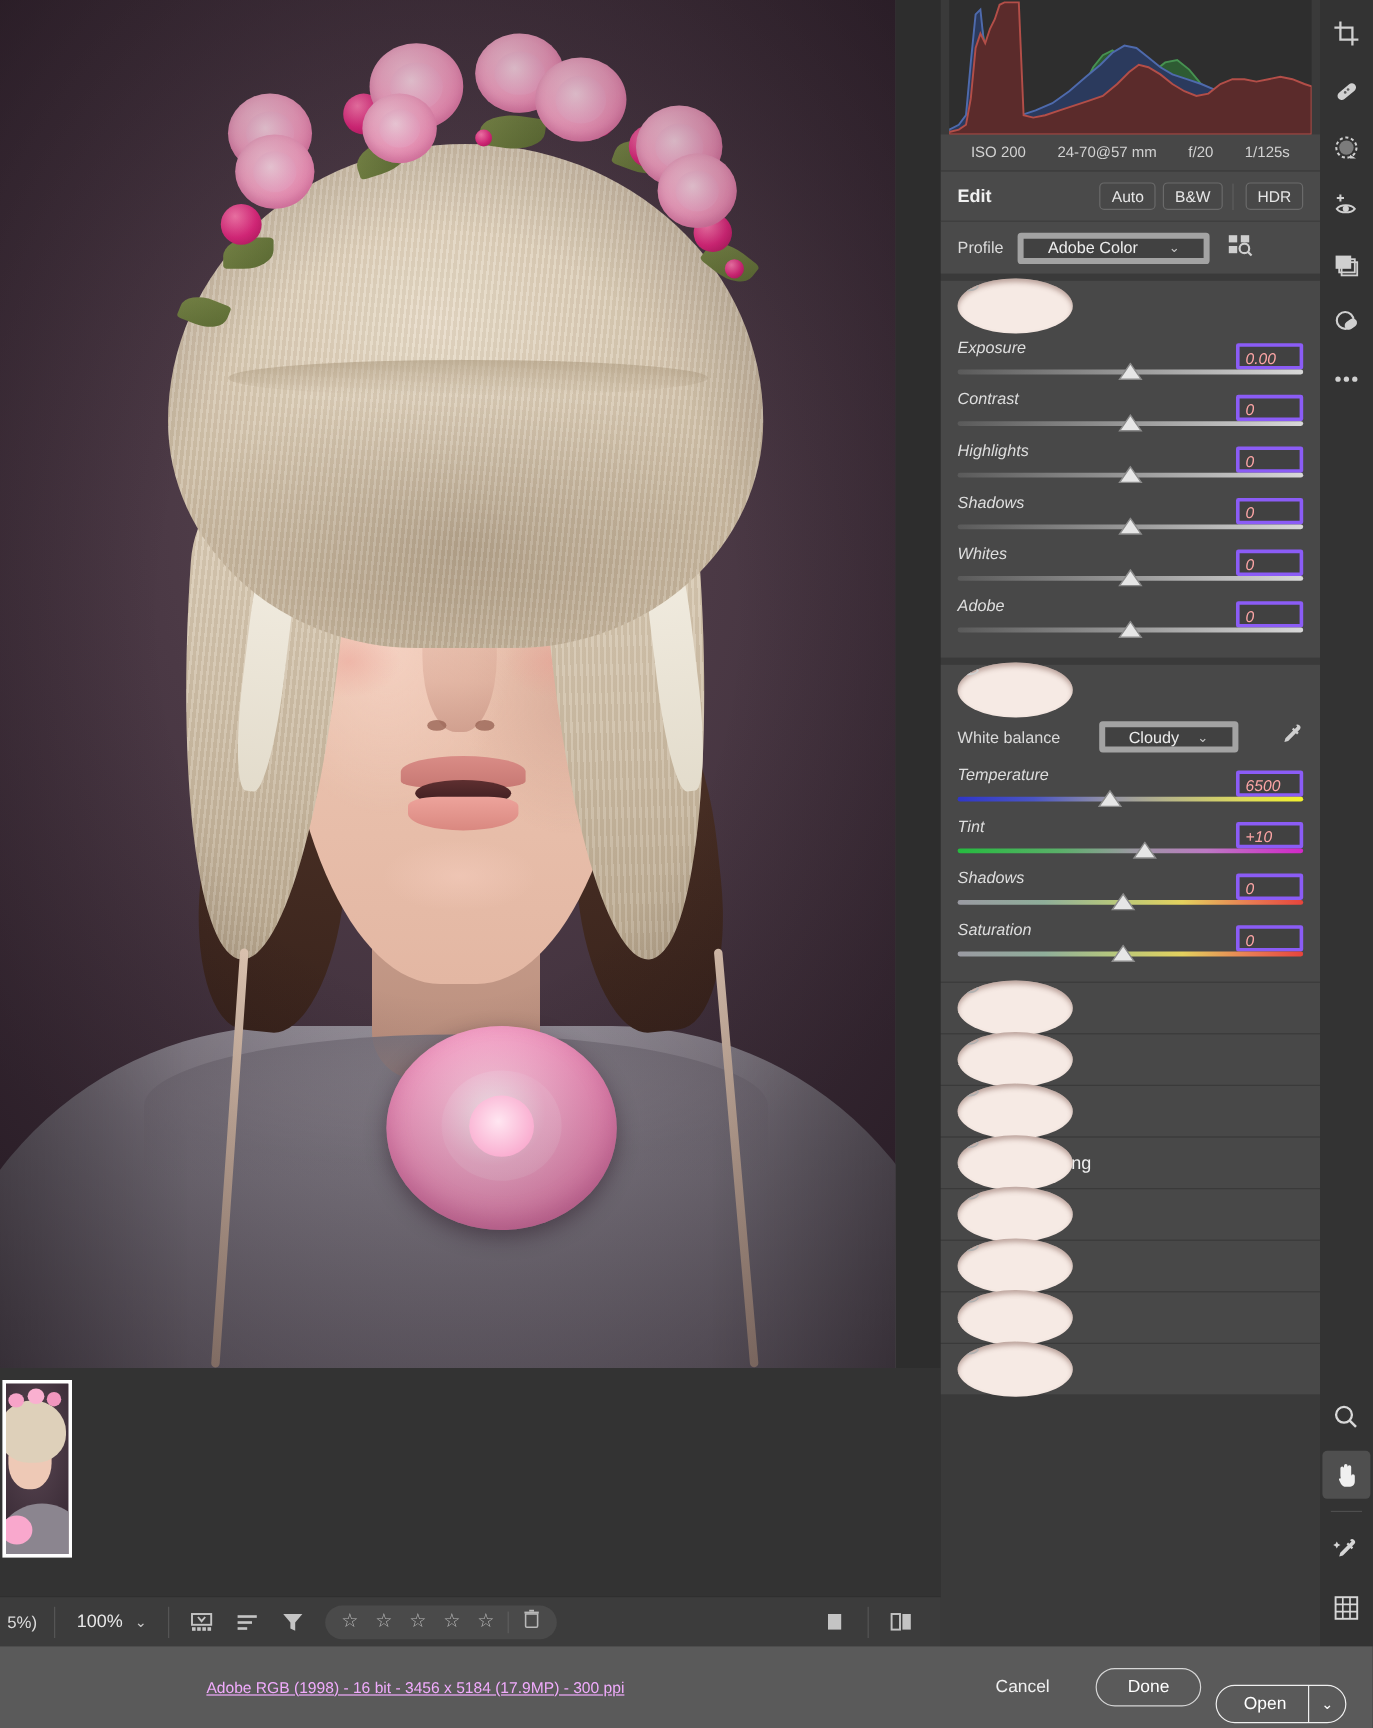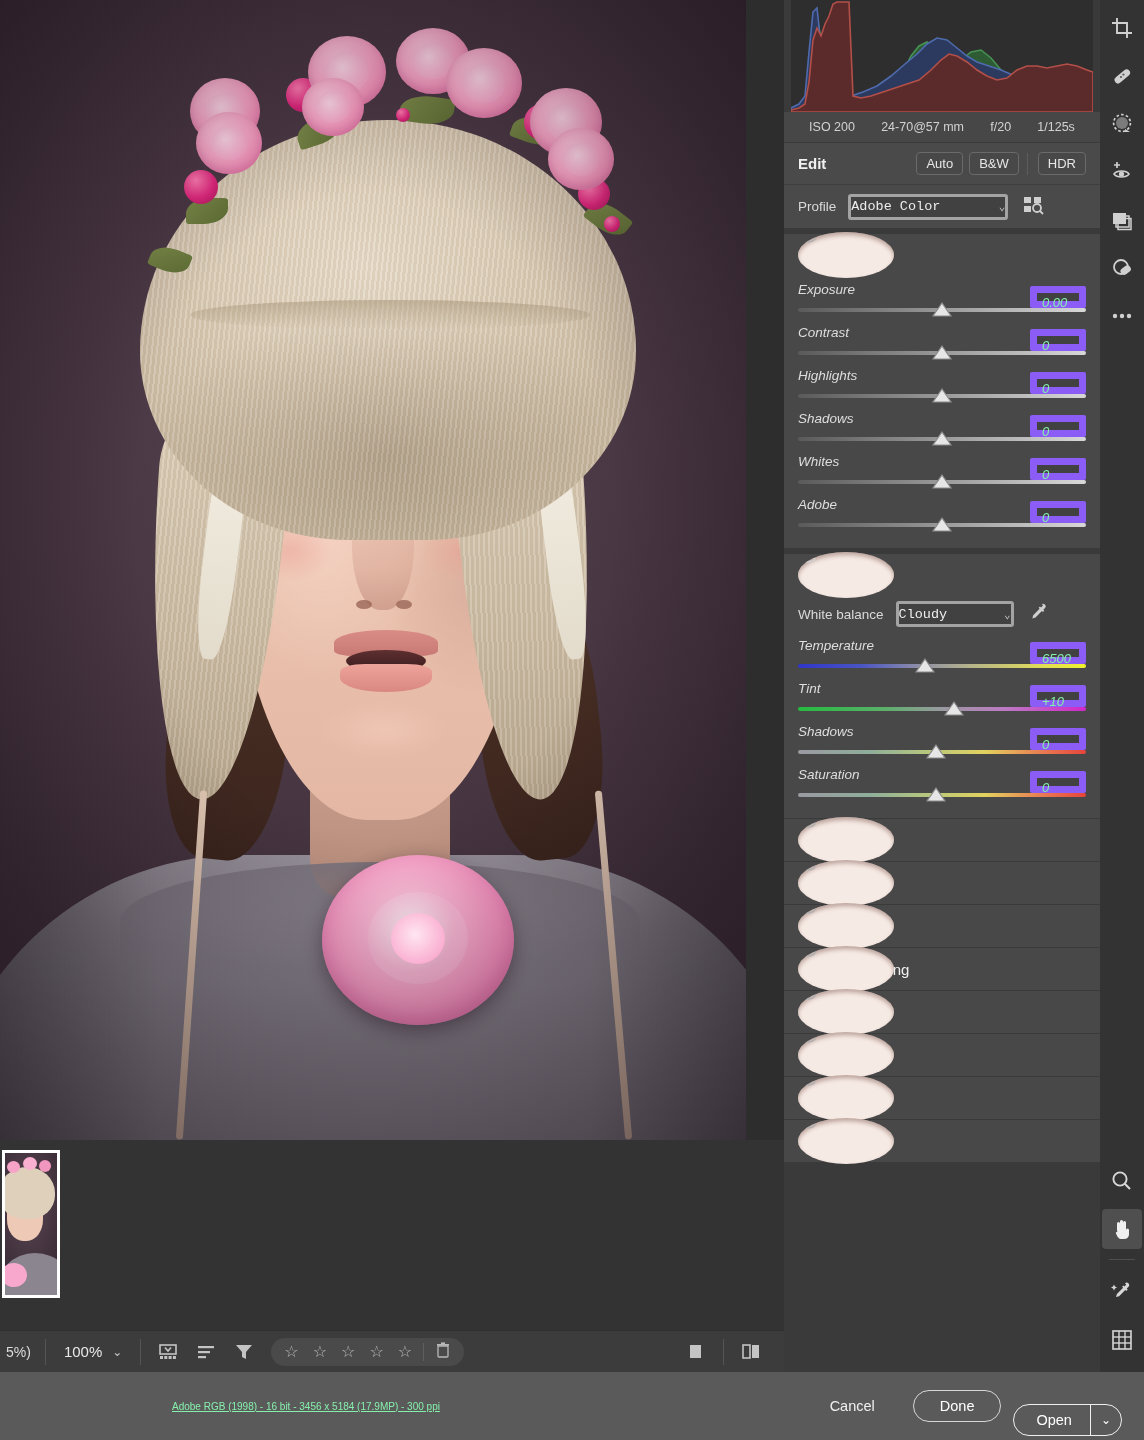--- a/index.html
+++ b/index.html
@@ -187,38 +187,38 @@
     color:#d2d2d2;font-size:12.5px;background:#474747;padding:0 12px;}
   .edithdr{height:42px;display:flex;align-items:center;padding:0 14px;background:#4a4a4a;
     border-top:1px solid #3a3a3a;}
   .edittitle{color:#f0f0f0;font-size:15px;font-weight:bold;flex:1;}
   .pillbtn{border:1px solid #6a6a6a;border-radius:4px;color:#e6e6e6;font-size:13px;
     padding:3px 9px;margin-left:6px;background:#484848;}
   .vdiv{width:1px;height:22px;background:#5d5d5d;margin:0 4px 0 8px;}
   .profrow{height:44px;display:flex;align-items:center;padding:0 14px;background:#4a4a4a;
     border-top:1px solid #3f3f3f;}
   .proflbl{color:#dadada;font-size:13.5px;margin-right:12px;}
-  .select{flex:1;height:26px;background:#414141;border:3px solid #a3a3a3;border-radius:3px;
-    display:flex;align-items:center;padding:0 0;color:#ededed;font-size:13.5px;max-width:160px;font-family:Liberation Mono, monospace;}
+  .select{flex:1;height:26px;background:#414141;border:5px solid #a3a3a3;border-radius:3px;
+    display:flex;align-items:center;padding:0 20px;color:#ededed;font-size:13.5px;max-width:160px;}
   .select .chev{margin-left:auto;font-size:11px;color:#c8c8c8;}
   .profbrowse{margin-left:14px;}
 
   .section{background:#484848;margin-top:6px;}
   .sechdr{height:42px;display:flex;align-items:center;padding:0 14px;}
   .sechdr .caret{color:#e2e2e2;font-size:13px;width:18px;}
   .sechdr .sname{color:#f0f0f0;font-size:15px;}
   .sechdr .eye{margin-left:auto;}
   .badge{background:#5a5a5a;color:#9a9a9a;font-size:11.5px;border-radius:3px;padding:3px 8px;margin-left:14px;}
 
   .sliders{padding:0 14px 14px;}
   .srow{margin-bottom:2px;font-style:italic;}
   .sline{display:flex;align-items:center;height:26px;}
   .slabel{color:#dedede;font-size:13.5px;flex:1;}
-  .sval{width:56px;height:22px;background:#414141;border:7px solid #8b5cf6;border-radius:2px;
-    color:#86efac;font-size:13px;text-align:left;padding:2px 5px;margin-top:16px;}
+  .sval{width:56px;height:22px;background:#414141;border:3px solid #8b5cf6;border-radius:2px;
+    color:#fca5a5;font-size:13px;text-align:left;padding:2px 5px;margin-top:16px;}
   .track{position:relative;height:14px;margin-top:1px;}
   .tbar{position:absolute;left:0;right:0;top:5px;height:4px;border-radius:2px;
     background:linear-gradient(90deg,#5a5a5a,#d8d8d8);}
   .tbar.temp{background:linear-gradient(90deg,#2f36c9 0%,#4a55c4 22%,#8f8fa8 42%,#b6b48a 60%,#dcd95e 82%,#f2f12c 100%);}
   .tbar.tint{background:linear-gradient(90deg,#25bb3f 0%,#5bb06a 30%,#9a9aa0 50%,#bd79c4 72%,#d227c9 100%);}
   .tbar.vib,.tbar.sat{background:linear-gradient(90deg,#9a9aa2 0%,#8fae9a 25%,#b6c77d 45%,#e3d15e 65%,#e87a52 85%,#e6443c 100%);}
   .knob{position:absolute;top:-1px;width:22px;height:16px;margin-left:-11px;}
   .knob svg{display:block;}
 
   .collapsed{background:#484848;margin-top:1px;}
@@ -226,21 +226,21 @@
   
   .rail{position:absolute;left:1100px;top:0;width:44px;height:1372px;background:#333333;
     display:flex;flex-direction:column;align-items:center;}
   .rail-ico{width:40px;height:40px;display:flex;align-items:center;justify-content:center;margin-top:8px;}
   .rail-ico.active{background:#4f4f4f;border-radius:4px;}
   .rail-sep{width:26px;height:1px;background:#4e4e4e;margin:10px 0 4px;}
 
   
   .footer{position:absolute;left:0;top:1372px;width:1144px;height:68px;background:#5a5a5a;
     display:flex;align-items:center;}
-  .fileinfo{color:#86efac;font-size:10px;text-decoration:underline;margin-left:172px;}
+  .fileinfo{color:#f0abfc;font-size:13px;text-decoration:underline;margin-left:172px;}
   .factions{margin-left:auto;display:flex;align-items:center;padding-right:22px;}
   .cancel{color:#f0f0f0;font-size:14.5px;margin-right:26px;}
   .rbtn{border:1px solid #d6d6d6;border-radius:18px;color:#ffffff;font-size:14.5px;
     padding:7px 26px;margin-left:12px;}
   .openwrap{display:flex;align-items:center;border:1px solid #f0f0f0;border-radius:18px;margin-left:12px;overflow:hidden;margin-top:27px;}
   .openlbl{color:#fff;font-size:14.5px;padding:7px 18px 7px 22px;}
   .opensplit{width:1px;height:30px;background:#f0f0f0;}
   .opencar{color:#fff;font-size:12px;padding:7px 10px;}
 </style>
 </head>
@@ -551,21 +551,21 @@
       <div class="sechdr">
         <span class="caret">˅</span>
         <span class="sname">Color</span>
         <span class="eye">
           <svg width="18" height="14" viewBox="0 0 18 14">
             <path d="M1 7c3-4 13-4 16 0-3 4-13 4-16 0z" fill="none" stroke="#cfcfcf" stroke-width="1.3"></path>
             <circle cx="9" cy="7" r="2.6" fill="#cfcfcf"></circle>
           </svg>
         </span>
       </div>
-      <div style="padding:0 14px;display:flex;align-items:center;height:36px;">
+      <div style="padding:0 14px;display:flex;align-items:center;height:36px;gap:20px;">
         <span class="proflbl">White balance</span>
         <div class="select" style="max-width:118px;text-align:center;">
           <span>Cloudy</span>
           <span class="chev">⌄</span>
         </div>
         <span style="margin-left:14px;">
           <svg width="20" height="20" viewBox="0 0 20 20">
             <path d="M13.5 2.5a2.5 2.5 0 0 1 3.8 3.2l-2 2 1 1-1.4 1.4-1-1-6.4 6.4-3.2.9.9-3.2 6.4-6.4-1-1L12 4.4l1 1 2-2a1.2 1.2 0 0 0-1.5-.9z" fill="#cfcfcf"></path>
           </svg>
         </span>

